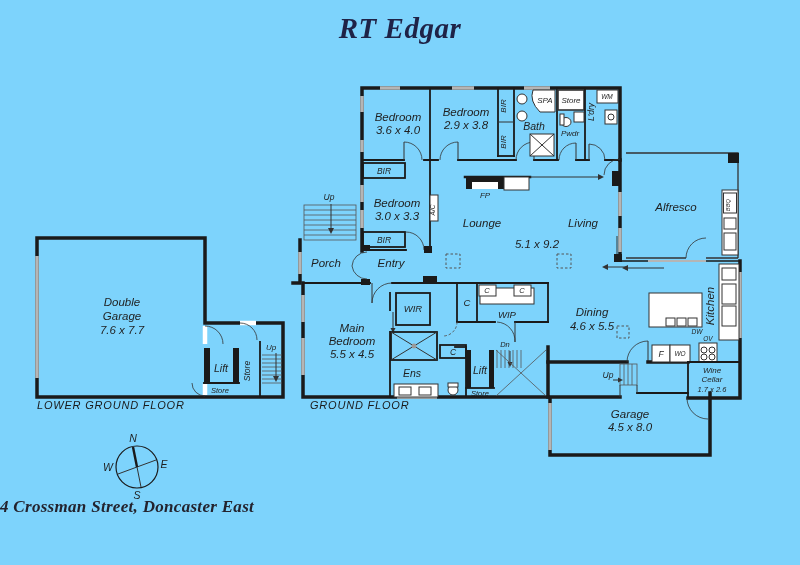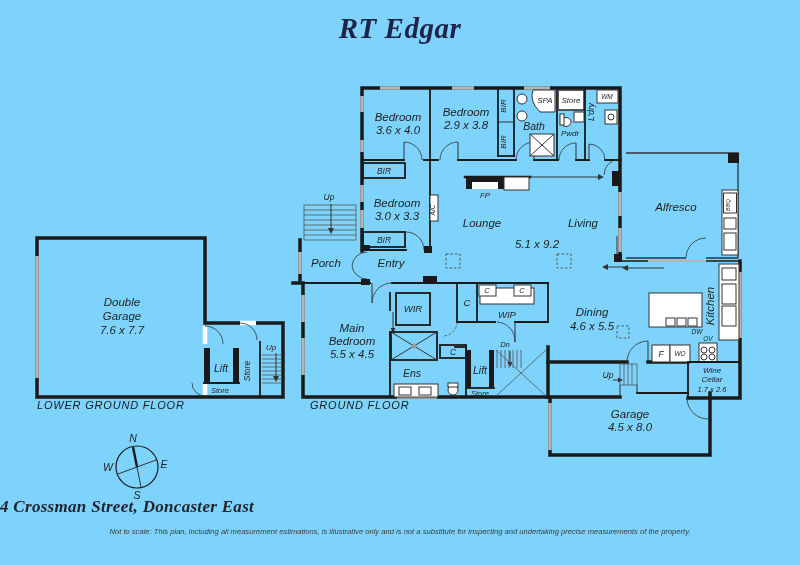--- a/index.html
+++ b/index.html
@@ -374,14 +374,13 @@
       <line class="thin" x1="133" y1="447" x2="141" y2="487"></line>
       <line x1="137" y1="467" x2="133" y2="447" stroke="#1a1a1a" stroke-width="2.4"></line>
       <text class="t10" x="133" y="442">N</text>
       <text class="t10" x="164" y="468">E</text>
       <text class="t10" x="137" y="499">S</text>
       <text class="t10" x="108" y="471">W</text>
     </g>
   </svg>
 
   <div class="address">4 Crossman Street, Doncaster East</div>
-  <div class="disclaimer">Not to scale: This plan, including all measurement estimations, is illustrative only and is not a substitute for inspecting and undertaking precise measurements of the property.</div>
 </div>
 
 </body></html>

